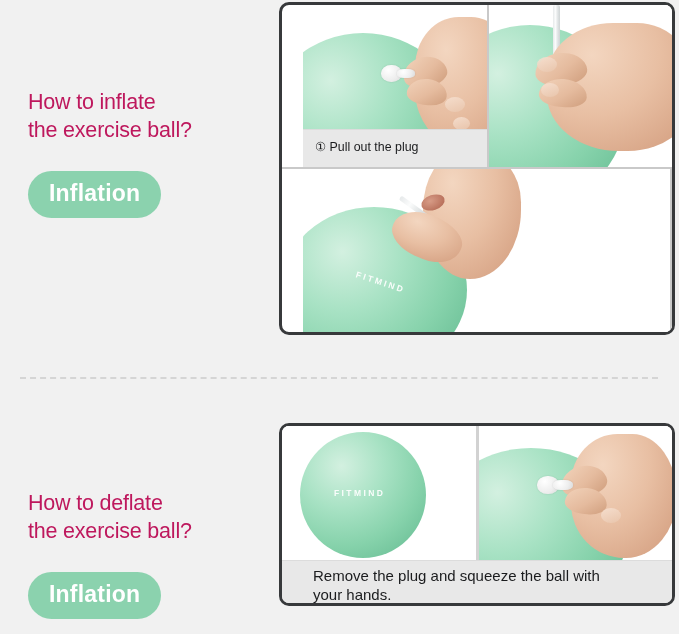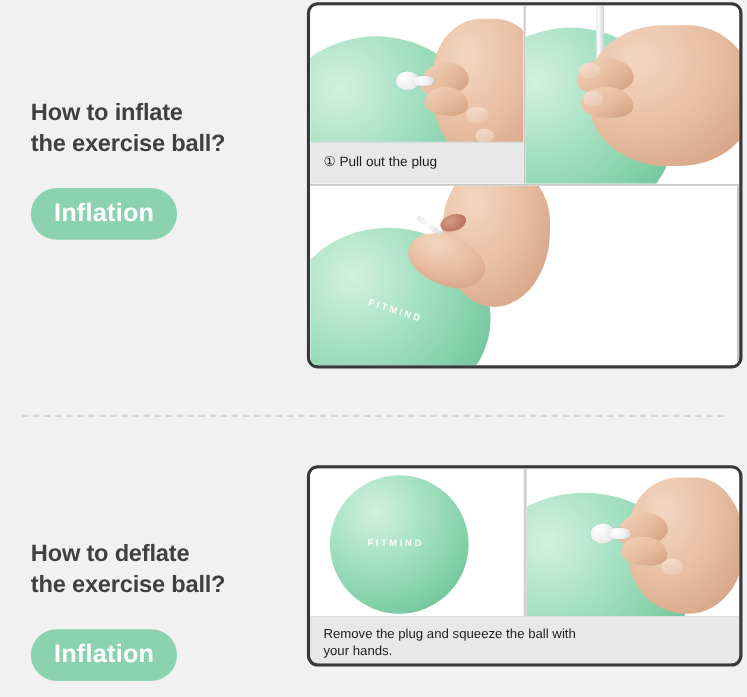--- a/index.html
+++ b/index.html
@@ -26,22 +26,22 @@
   .left-col {
     position: absolute;
     left: 28px;
     width: 240px;
   }
   #inflation-section .left-col { top: 88px; }
   #deflation-section .left-col { top: 55px; margin-top: 44px; }
 
   .heading {
     font-size: 21.5px;
-    font-weight: bold;
-    color: #404040;
+    font-weight: normal;
+    color: #be185d;
     line-height: 1.32;
     letter-spacing: -0.2px;
     white-space: pre-line;
   }
 
   .badge {
     display: inline-block;
     margin-top: 26px;
     background: #8bd2ae;
     color: #ffffff;
@@ -63,21 +63,21 @@
   #inflation-grid {
     left: 279px; top: 2px;
     width: 396px; height: 333px;
   }
   #deflation-grid {
     left: 279px; top: 423px;
     width: 396px; height: 183px;
   }
 
   .grid-row { display: flex; width: 100%; }
-  #inflation-grid .grid-row { height: 50%; }
+  #inflation-grid .grid-row { height: 50%; padding-left: 21px; }
   #inflation-grid .grid-row:first-child { border-bottom: 2px solid #c9c9c9; }
 
   .cell {
     position: relative;
     flex: 1 1 0;
     background: #ffffff;
     display: flex;
     flex-direction: column;
     overflow: hidden;
   }
@@ -102,22 +102,22 @@
     white-space: pre-line;
     z-index: 5;
   }
   #cap-1 { min-height: 38px; display: flex; align-items: center; }
   #cap-2 { min-height: 38px; display: flex; align-items: center; }
   #cap-3 { min-height: 38px; display: flex; align-items: center; }
   #cap-4 { min-height: 44px; display: flex; align-items: center; }
   #cap-deflate {
     min-height: 48px;
     display: flex; align-items: center;
-    font-size: 12px;
-    padding-left: 12px;
+    font-size: 15px;
+    padding-left: 31px;
     line-height: 1.25;
   }
 
   
   #deflation-grid .imgs {
     display: flex;
     height: 134px;
     width: 100%;
   }
   #deflation-grid .imgs .cell { height: 100%; }

